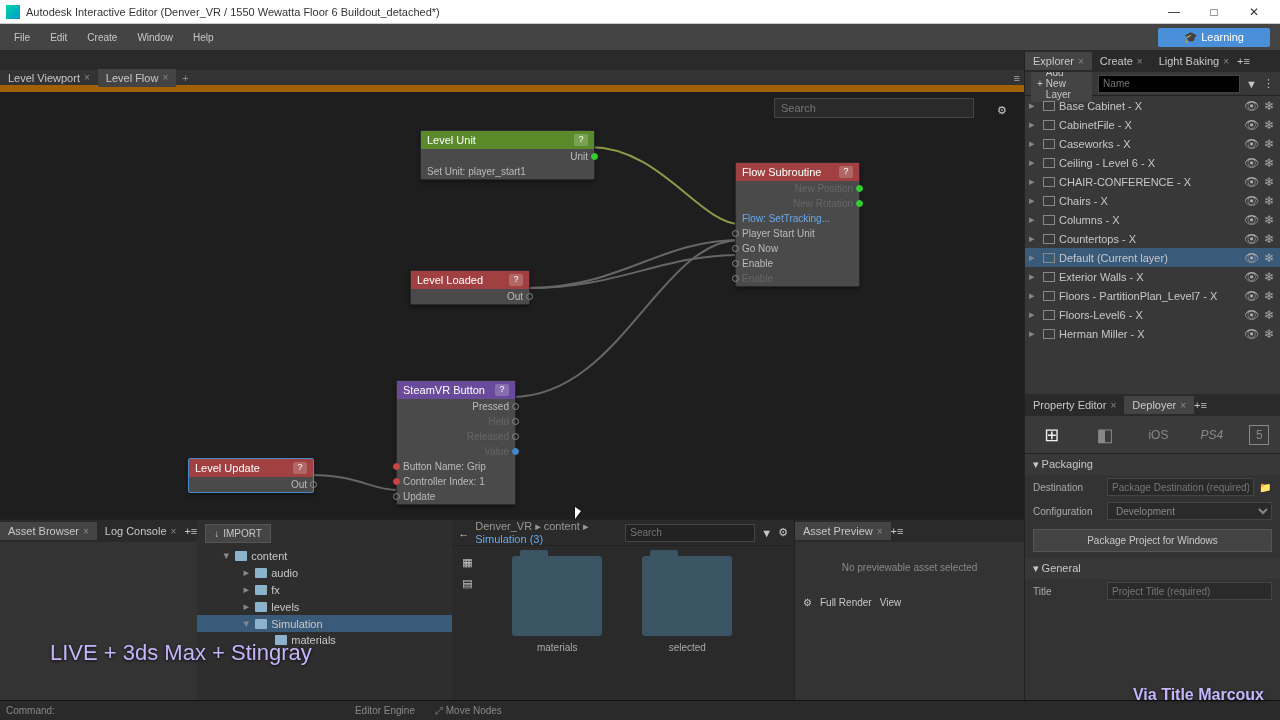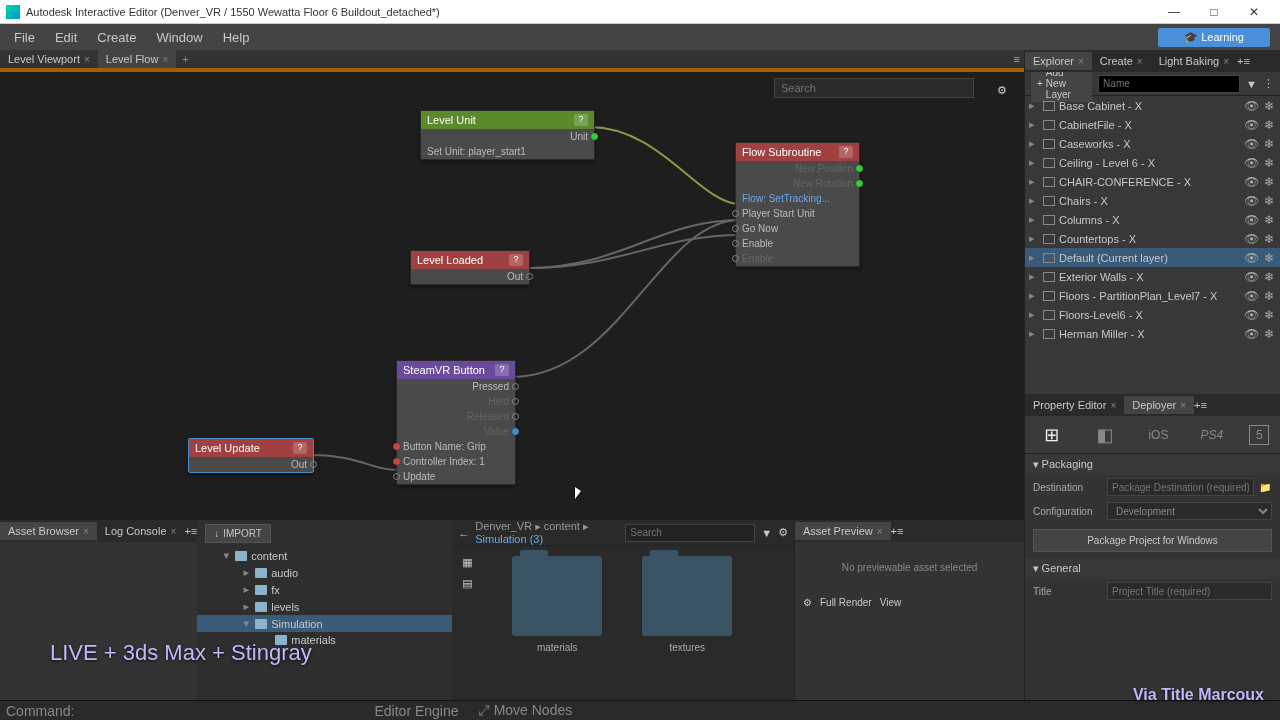--- a/index.html
+++ b/index.html
@@ -2,27 +2,27 @@
 <html><head>
 <meta charset="utf-8">
 <style>
 * { margin:0; padding:0; box-sizing:border-box; font-family:"Segoe UI",Arial,sans-serif; }
 body { width:1280px; height:720px; background:#2a2a2a; color:#c8c8c8; font-size:11px; overflow:hidden; position:relative; }
 .title-bar { height:24px; background:#fff; color:#333; display:flex; align-items:center; padding:0 6px; border-bottom:1px solid #ccc; }
 .title-bar .logo { width:14px; height:14px; background:linear-gradient(135deg,#00d4aa,#0099cc); margin-right:6px; }
 .title-bar .title { flex:1; font-size:11px; }
 .title-bar .win-btn { width:40px; height:22px; text-align:center; line-height:22px; font-size:12px; cursor:pointer; }
 .menu-bar { height:26px; background:#444; display:flex; align-items:center; padding:0 4px; }
-.menu-bar .mitem { padding:4px 10px; font-size:13px; cursor:pointer; }
+.menu-bar .mitem { padding:4px 10px; font-size:10px; cursor:pointer; }
 .menu-bar .spacer { flex:1; }
 .menu-bar .learning { background:#4a90d9; color:#fff; padding:3px 26px; border-radius:2px; margin-right:6px; font-size:11px; }
 .main { display:flex; height:664px; }
 .left-col { width:1024px; display:flex; flex-direction:column; }
 .right-col { width:256px; background:#383838; border-left:1px solid #222; display:flex; flex-direction:column; }
-.tab-row { height:22px; background:#333; display:flex; align-items:center; border-bottom:4px solid #a16207; position:relative; }
+.tab-row { height:22px; background:#333; display:flex; align-items:center; border-bottom:7px solid #a16207; position:relative;margin-top:20px; }
 .tab { padding:3px 8px; font-size:11px; cursor:pointer; display:flex; align-items:center; gap:4px; }
 .tab.active { background:#444; }
 .tab .x { color:#888; font-size:10px; cursor:pointer; }
 .tab-row .plus { padding:0 6px; color:#888; cursor:pointer; }
 .tab-row .menu-icon { position:absolute; right:4px; color:#aaa; cursor:pointer; }
 .flow-canvas { flex:1; background:#1e1e1e; position:relative; overflow:hidden; }
 .flow-search { position:absolute; top:6px; right:50px; width:200px; height:20px; background:#2a2a2a; border:1px solid #444; color:#888; padding:0 6px; font-size:11px; }
 .flow-gear { position:absolute; top:6px; right:10px; width:24px; height:24px; color:#ccc; text-align:center; line-height:24px; cursor:pointer; }
 .cursor-arrow { position:absolute; left:575px; top:415px; width:0; height:0; border-left:6px solid #fff; border-top:4px solid transparent; border-bottom:8px solid transparent; filter:drop-shadow(0 0 1px #000); }
 .node { position:absolute; background:#4a4a4a; border:1px solid #2a2a2a; border-radius:2px; font-size:10px; box-shadow:0 2px 4px rgba(0,0,0,0.4); }
@@ -76,21 +76,21 @@
 .prop-tabs { height:22px; background:#2a2a2a; display:flex; align-items:center; position:relative; }
 .deployer-body { flex:1; background:#333; padding:0; overflow:hidden; }
 .platform-row { height:38px; background:#3a3a3a; display:flex; align-items:center; justify-content:space-around; border-bottom:1px solid #222; }
 .platform-ico { width:32px; height:28px; text-align:center; line-height:28px; font-size:18px; color:#888; cursor:pointer; }
 .platform-ico.active { color:#eee; }
 .section-hdr { padding:4px 8px; font-size:11px; background:#383838; cursor:pointer; }
 .prop-row { display:flex; align-items:center; padding:3px 8px; gap:6px; font-size:10px; }
 .prop-row label { width:68px; color:#aaa; }
 .prop-row input,.prop-row select { flex:1; background:#2a2a2a; border:1px solid #444; color:#888; height:18px; padding:0 4px; font-size:10px; }
 .pkg-btn { margin:6px 8px; padding:5px; text-align:center; background:#444; border:1px solid #555; font-size:10px; cursor:pointer; }
-.cmd-bar { position:absolute; bottom:0; left:0; right:0; height:20px; background:#2a2a2a; border-top:1px solid #111; display:flex; align-items:center; padding:0 6px; font-size:14px; color:#888; gap:20px; }
+.cmd-bar { position:absolute; bottom:0; left:0; right:0; height:20px; background:#2a2a2a; border-top:1px solid #111; display:flex; align-items:center; padding:0 6px; font-size:10px; color:#888; gap:20px; }
 .overlay-text { position:absolute; color:#c4b5fd; font-size:22px; font-weight:400; text-shadow:0 1px 3px rgba(0,0,0,0.8); }
 .no-preview { text-align:center; padding:20px 8px; color:#888; font-size:10px; }
 .preview-ctrl { padding:4px 8px; display:flex; align-items:center; gap:8px; font-size:10px; }
 </style>
 </head>
 <body>
 
 <div class="title-bar">
   <div class="logo"></div>
   <div class="title">Autodesk Interactive Editor (Denver_VR / 1550 Wewatta Floor 6 Buildout_detached*)</div>
@@ -309,21 +309,21 @@
               <div style="width:20px;display:flex;flex-direction:column;gap:8px">
                 <span style="cursor:pointer">▦</span>
                 <span style="cursor:pointer">▤</span>
               </div>
               <div class="ab-grid-item">
                   <div class="thumb folder"></div>
                   <div class="thumb-label">materials</div>
                 </div>
               <div class="ab-grid-item">
                   <div class="thumb folder"></div>
-                  <div class="thumb-label">textures</div>
+                  <div class="thumb-label">selected</div>
                 </div>
             </div>
           </div>
         </div>
       </div>
       <div class="asset-preview">
         <div class="panel-tabs">
           <div class="tab active">
               <span>Asset Preview</span>
               <span class="x">×</span>

